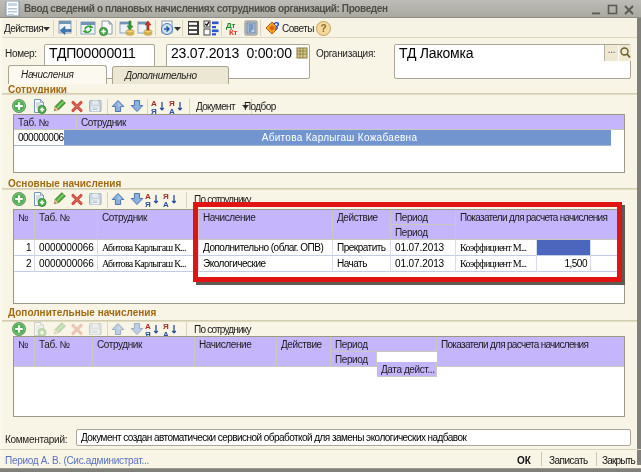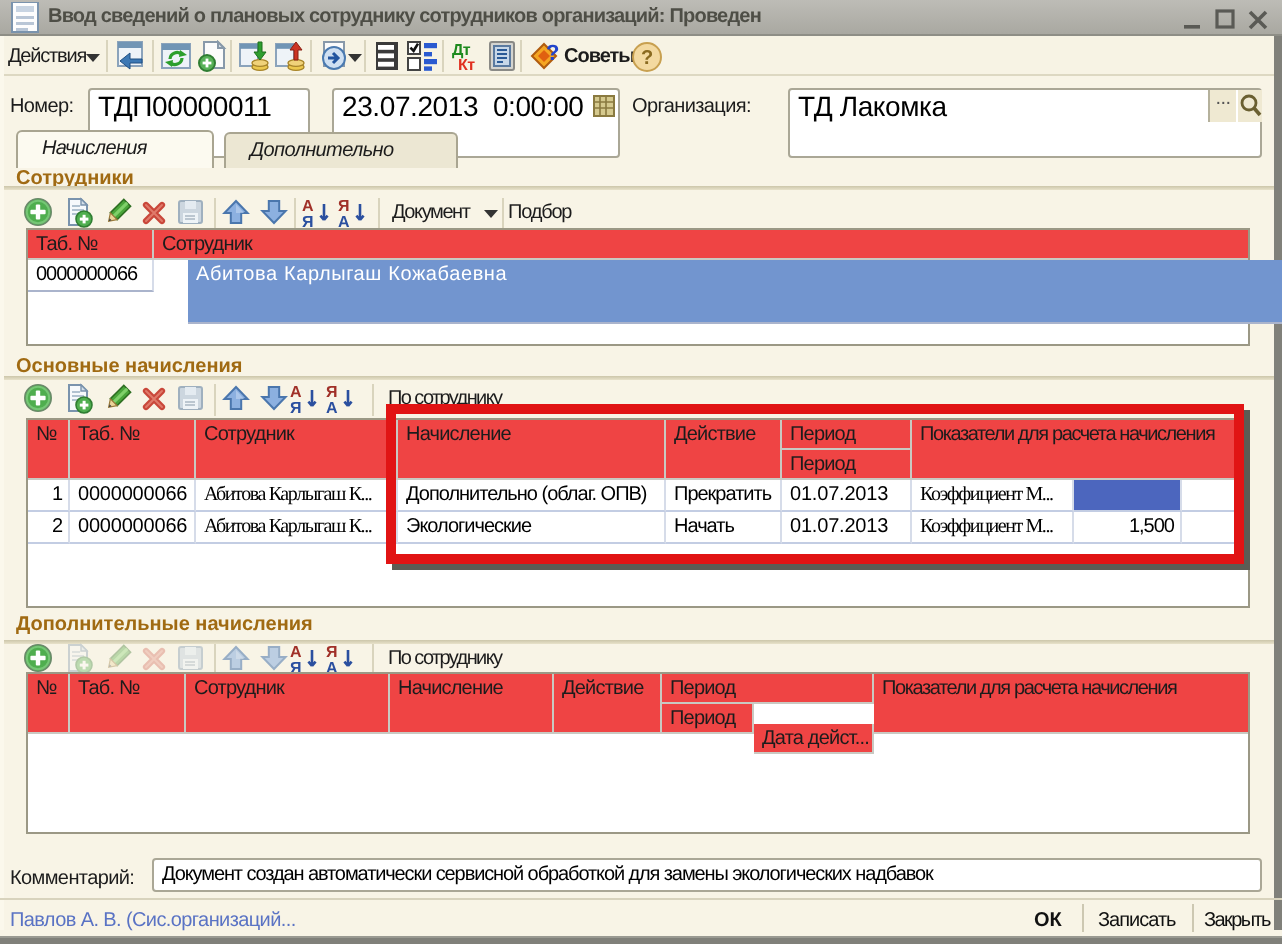--- a/index.html
+++ b/index.html
@@ -19,21 +19,21 @@
 .input { background:#fff; border:1px solid #aaa796; border-radius:2px; height:35px;
   line-height:16px; padding-left:4px; font-size:14px; letter-spacing:-0.2px; color:#000; white-space:nowrap; overflow:hidden;}
 .label { font-size:10px; color:#1c1c1c; }
 .tab { height:19px; line-height:18px; padding:0 12px; font-size:10px;
   border:1px solid #a9a591; border-bottom:none; border-radius:3px 3px 0 0; position:absolute;font-style:italic; }
 #tab1 { left:8px; top:65px; background:#fcfaf0; z-index:2; width:99px; }
 #tab2 { left:112px; top:66px; background:#ece7d3; height:18px; width:117px;}
 .group { font-weight:bold; color:#a06a12; font-size:10px; letter-spacing:0; position:absolute; }
 .gline { position:absolute; height:2px; background:linear-gradient(#ccc6aa,#e8e2ca); }
 .tbl { position:absolute; background:#fff; border:1px solid #9b9885; }
-.hcell { position:absolute; background:#ef4444; border-right:1px solid #c9c9c2; border-bottom:1px solid #c9c9c2;
+.hcell { position:absolute; background:#c4b5fd; border-right:1px solid #c9c9c2; border-bottom:1px solid #c9c9c2;
   font-size:10px; letter-spacing:-0.4px; color:#1c1c1c; padding:2px 0 0 4px; overflow:hidden; white-space:nowrap; }
 .cell { position:absolute; font-size:10px; letter-spacing:-0.5px; color:#000; padding:2px 0 0 4px; overflow:hidden; white-space:nowrap;
   border-right:1px solid #d6dce9; border-bottom:1px solid #c3cde3; }
 .dg { letter-spacing:-0.1px; }
 .tx { letter-spacing:-0.7px;font-family:Liberation Serif, serif; }
 .num { text-align:right; padding-right:3px; padding-left:0; }
 .icon16 { position:absolute; width:16px; height:16px; }
 .flatbtn { position:absolute; font-size:10px; color:#1c1c1c; }
 #footsep { left:0px; top:449px; width:641px; height:1px; background:#d8d3bd; }
 .fbtn { position:absolute; top:455px; font-size:10px; color:#111; }
@@ -99,21 +99,21 @@
 </defs>
 </svg>
 <div class="abs" id="titlebar"></div>
 <svg class="abs" style="left:5px;top:1px" width="16" height="16">
  <rect x="1" y="0" width="13" height="15" fill="#fdfdfd" stroke="#7a93ad"></rect>
  <rect x="3" y="2" width="9" height="3" fill="#c8d4e2"></rect>
  <rect x="3" y="7" width="9" height="1.5" fill="#b9c6d6"></rect>
  <rect x="3" y="10" width="9" height="1.5" fill="#b9c6d6"></rect>
  <rect x="3" y="13" width="6" height="1.5" fill="#b9c6d6"></rect>
 </svg>
-<div class="abs" id="titletext">Ввод сведений о плановых сотруднику сотрудников организаций: Проведен</div>
+<div class="abs" id="titletext">Ввод сведений о плановых начислениях сотрудников организаций: Проведен</div>
 <svg class="abs" style="left:590px;top:3px" width="48" height="13">
  <rect x="2" y="9.5" width="8" height="1.8" fill="#5a5a55"></rect>
  <rect x="18.5" y="2.5" width="8" height="8" fill="none" stroke="#5a5a55" stroke-width="1.6"></rect>
  <path d="M35 3 L43 11 M43 3 L35 11" stroke="#5a5a55" stroke-width="1.8"></path>
 </svg>
 <div class="abs" id="bord-bottom"></div>
 <div class="abs" id="bord-right"></div>
 <div class="abs" id="bord-left"></div>
 
 <div class="abs" id="toolbar"></div>
@@ -203,21 +203,21 @@
  <rect x="4" y="3" width="8" height="10" fill="#c7d7e8" stroke="#5a7aa0"></rect>
  <path d="M5.5 5 h5 M5.5 7 h5 M5.5 9 h5 M5.5 11 h3" stroke="#2a5a96" stroke-width="1.1"></path>
 </svg>
 <div class="vsep" style="left:260px;top:20px;"></div>
 
 <svg class="icon16" style="left:265px;top:20px">
  <polygon points="7,2 13,8 7,14 1,8" fill="#f5a623" stroke="#b05c10"></polygon>
  <polygon points="7,5 10,8 7,11 4,8" fill="#e06010"></polygon>
  <text x="8" y="10" font-size="11" font-weight="bold" fill="#2244cc" font-family="Liberation Sans">?</text>
 </svg>
-<div class="abs tbtext" style="left:282px;top:23px;letter-spacing:-0.5px;font-weight:bold;">Советы</div>
+<div class="abs tbtext" style="left:282px;top:23px;letter-spacing:-0.5px;">Советы</div>
 <svg class="abs" style="left:316px;top:21px" width="15" height="15">
  <circle cx="7.5" cy="7.5" r="7" fill="#f3d9a0" stroke="#c8a050"></circle>
  <text x="4.5" y="11" font-size="10" font-weight="bold" fill="#8a6a20" font-family="Liberation Sans">?</text>
 </svg>
 
 <div class="abs label" style="left:5px;top:48px;">Номер:</div>
 <div class="abs input" style="left:44px;top:44px;width:111px;">ТДП00000011</div>
 <div class="abs label" style="left:166px;top:48px;font-family:Liberation Mono, monospace;">от</div>
 <div class="abs input" style="left:166px;top:44px;width:144px;">23.07.2013&nbsp; 0:00:00</div>
 <svg class="abs" style="left:296px;top:46px" width="13" height="14">
@@ -267,27 +267,27 @@
   </svg>
 <svg class="icon16" style="left:169px;top:98px">
     <use href="#s-sortza"></use>
   </svg>
 <div class="vsep" style="left:189px;top:99px;"></div>
 <div class="flatbtn" style="left:196px;top:101px;letter-spacing:-0.7px;">Документ</div>
 <svg class="abs" style="left:242px;top:105px" width="8" height="5">
     <polygon points="0,0 7,0 3.5,4" fill="#333"></polygon>
   </svg>
 <div class="vsep" style="left:251px;top:99px;"></div>
-<div class="flatbtn" style="left:254px;top:101px;letter-spacing:-0.6px;">Подбор</div>
+<div class="flatbtn" style="left:244px;top:101px;letter-spacing:-0.6px;">Подбор</div>
 
 <div class="tbl" style="left:13px;top:114px;width:612px;height:59px;">
  <div class="hcell" style="left:0;top:0;width:63px;height:15px;">Таб. №</div>
  <div class="hcell" style="left:63px;top:0;width:547px;height:15px;border-right:none;">Сотрудник</div>
  <div class="cell" style="left:0;top:15px;width:63px;height:16px;border-bottom:1px solid #aab4cc;">0000000066</div>
- <div class="cell sel-row" style="left:80px;top:15px;width:547px;height:32px;border-right:none;border-bottom:1px solid #aab4cc;letter-spacing:0.3px;">Абитова Карлыгаш Кожабаевна</div>
+ <div class="cell sel-row" style="left:50px;top:15px;width:547px;height:16px;border-right:none;border-bottom:1px solid #aab4cc;letter-spacing:0.3px;text-align:center;">Абитова Карлыгаш Кожабаевна</div>
 </div>
 
 <div class="group" style="left:8px;top:178px;">Основные начисления</div>
 <div class="gline" style="left:2px;top:188px;width:635px;"></div>
 
 <svg class="icon16" style="left:11px;top:191px">
     <use href="#s-add"></use>
   </svg>
 <svg class="icon16" style="left:31px;top:191px">
     <use href="#s-copy"></use>
@@ -393,18 +393,18 @@
  <div class="hcell" style="left:317px;top:0;width:106px;height:15px;">Период</div>
  <div class="hcell" style="left:317px;top:15px;width:46px;height:15px;">Период</div>
  <div class="hcell" style="left:363px;top:25px;width:60px;height:15px;">Дата дейст...</div>
  <div class="hcell" style="left:423px;top:0;width:187px;height:30px;border-right:none;letter-spacing:-0.7px;">Показатели для расчета начисления</div>
 </div>
 
 <div class="abs label" style="left:5px;top:434px;">Комментарий:</div>
 <div class="abs input" style="left:76px;top:429px;width:555px;height:17px;line-height:15px;letter-spacing:-0.55px;font-size:10px;">Документ создан автоматически сервисной обработкой для замены экологических надбавок</div>
 
 <div class="abs" id="footsep"></div>
-<div id="author">Павлов А. В. (Сис.организаций...</div>
+<div id="author">Период А. В. (Сис.администрат...</div>
 <div class="fbtn" style="left:517px;font-weight:bold;letter-spacing:0;">ОК</div>
 <div class="fsep" style="left:541px;"></div>
 <div class="fbtn" style="left:549px;letter-spacing:-0.5px;">Записать</div>
 <div class="fsep" style="left:596px;"></div>
 <div class="fbtn" style="left:602px;letter-spacing:-0.8px;">Закрыть</div>
 
 </body></html>

